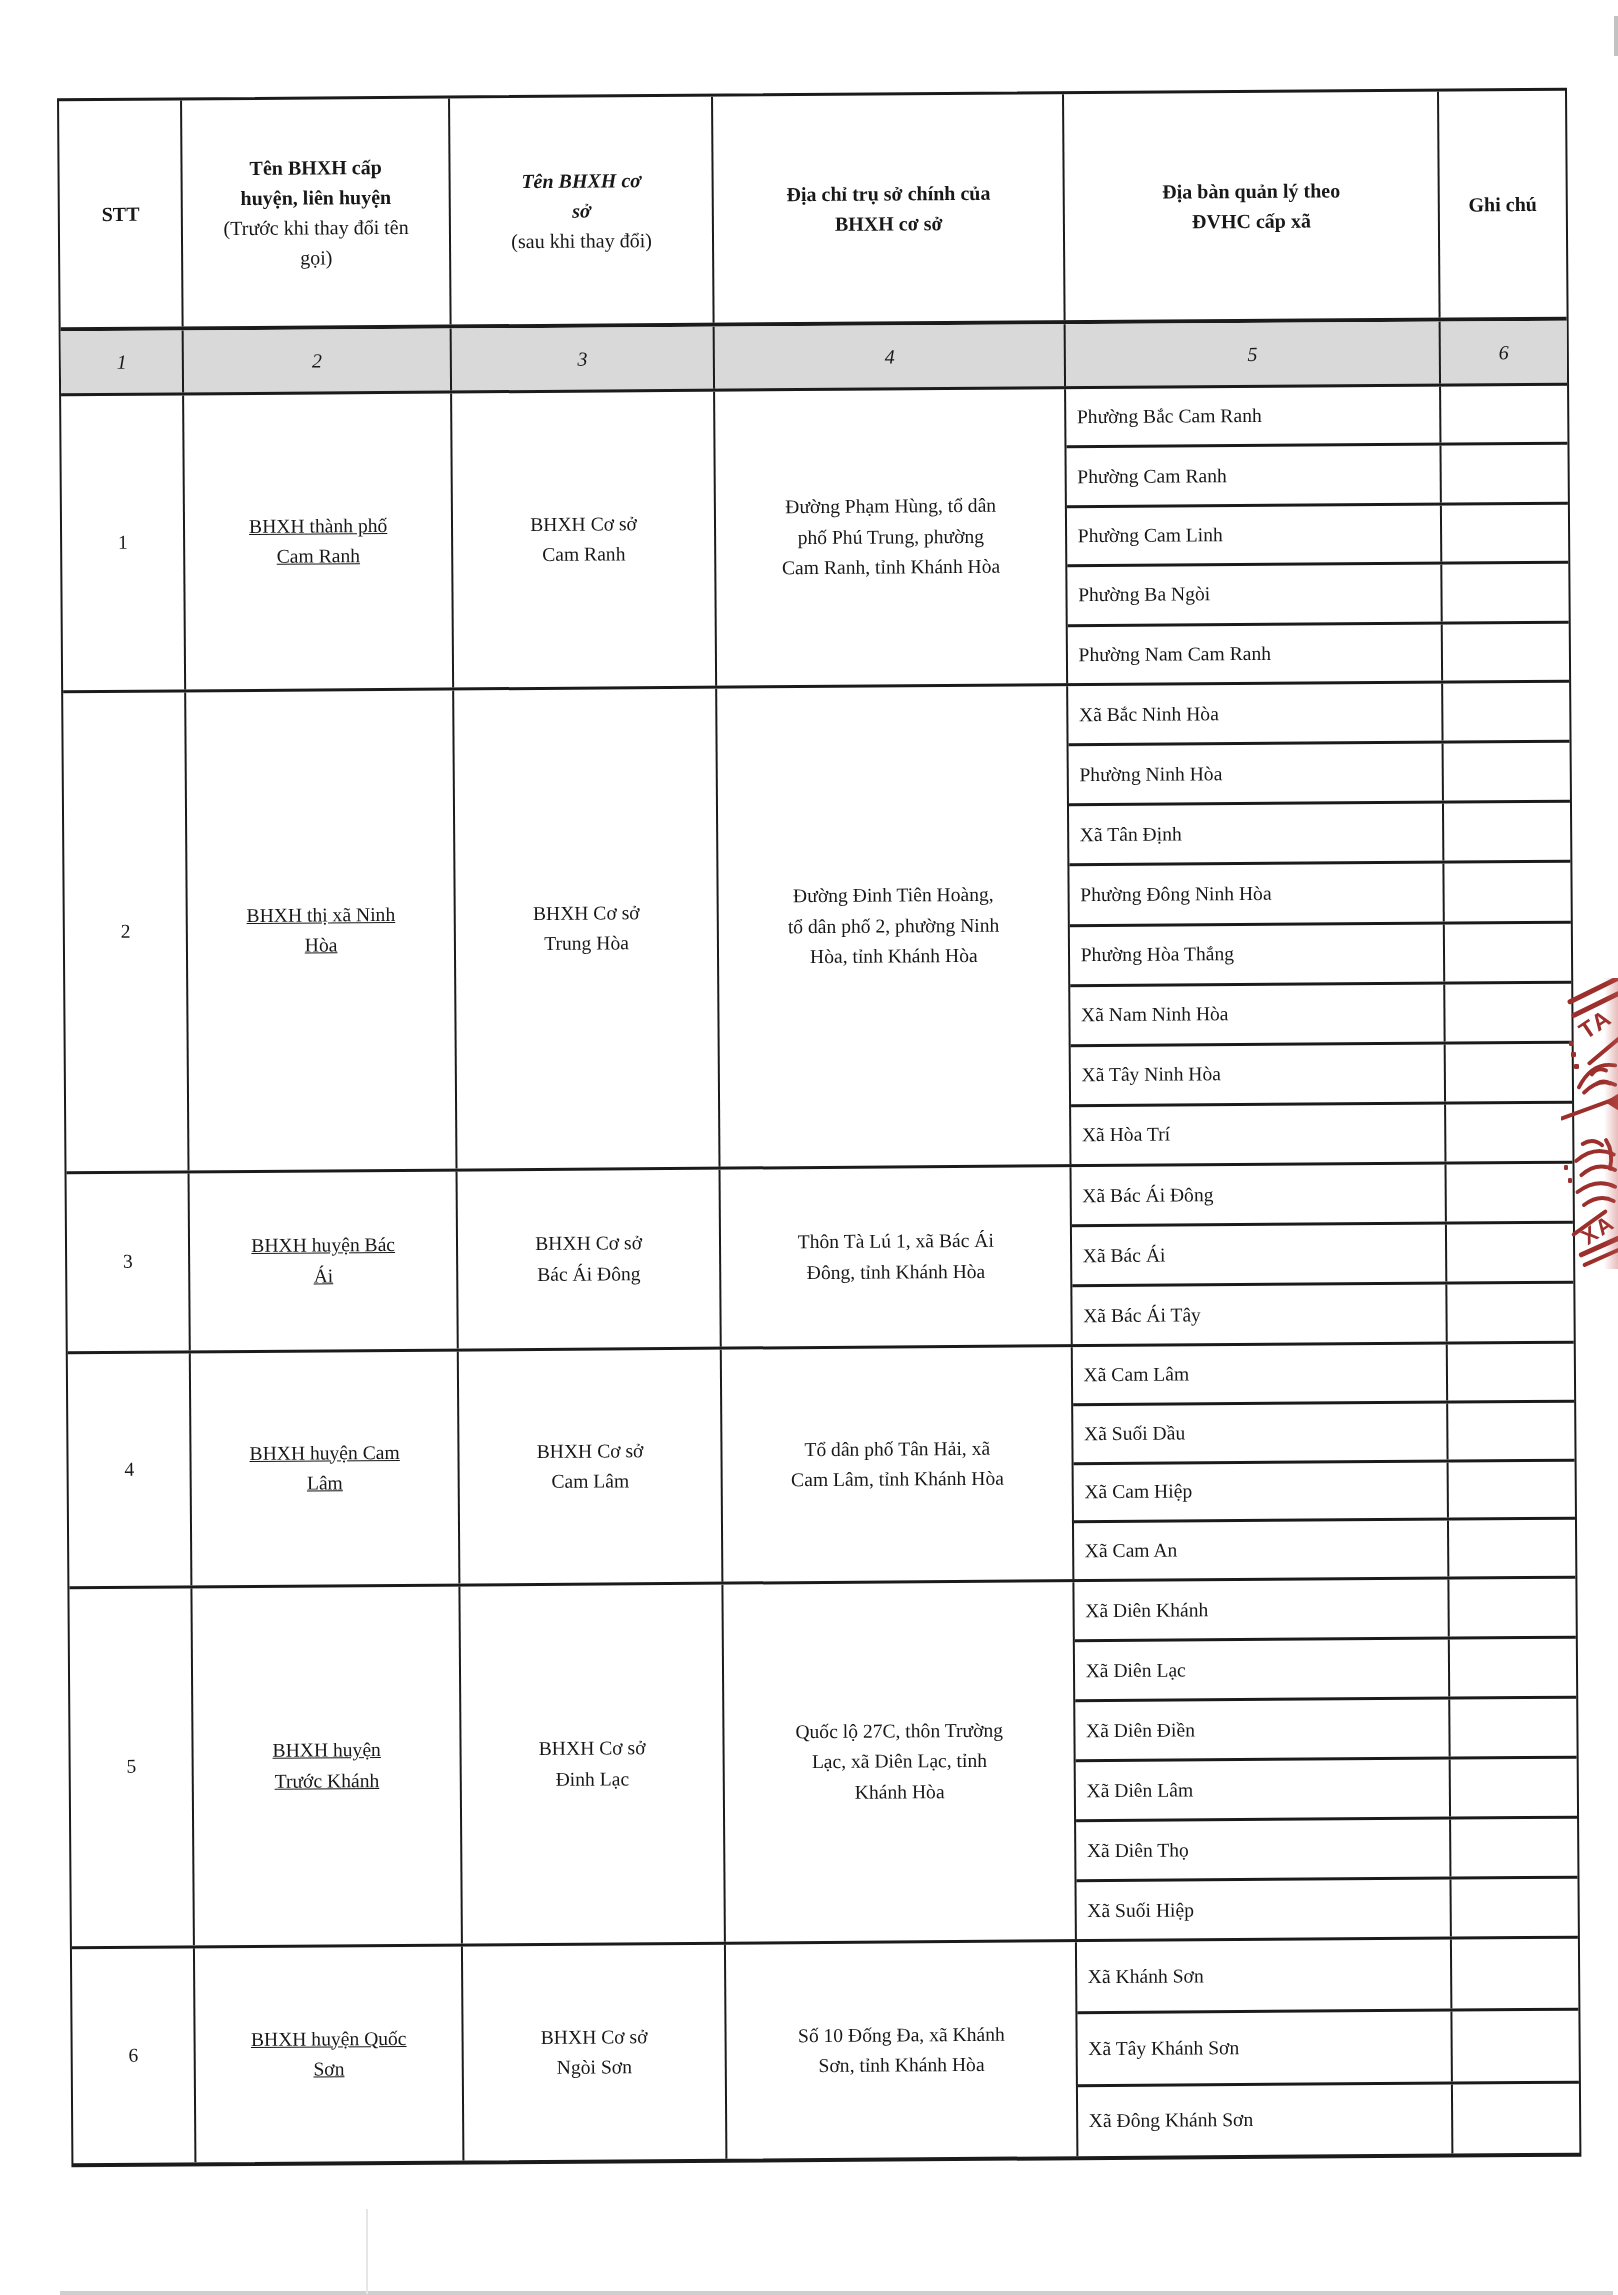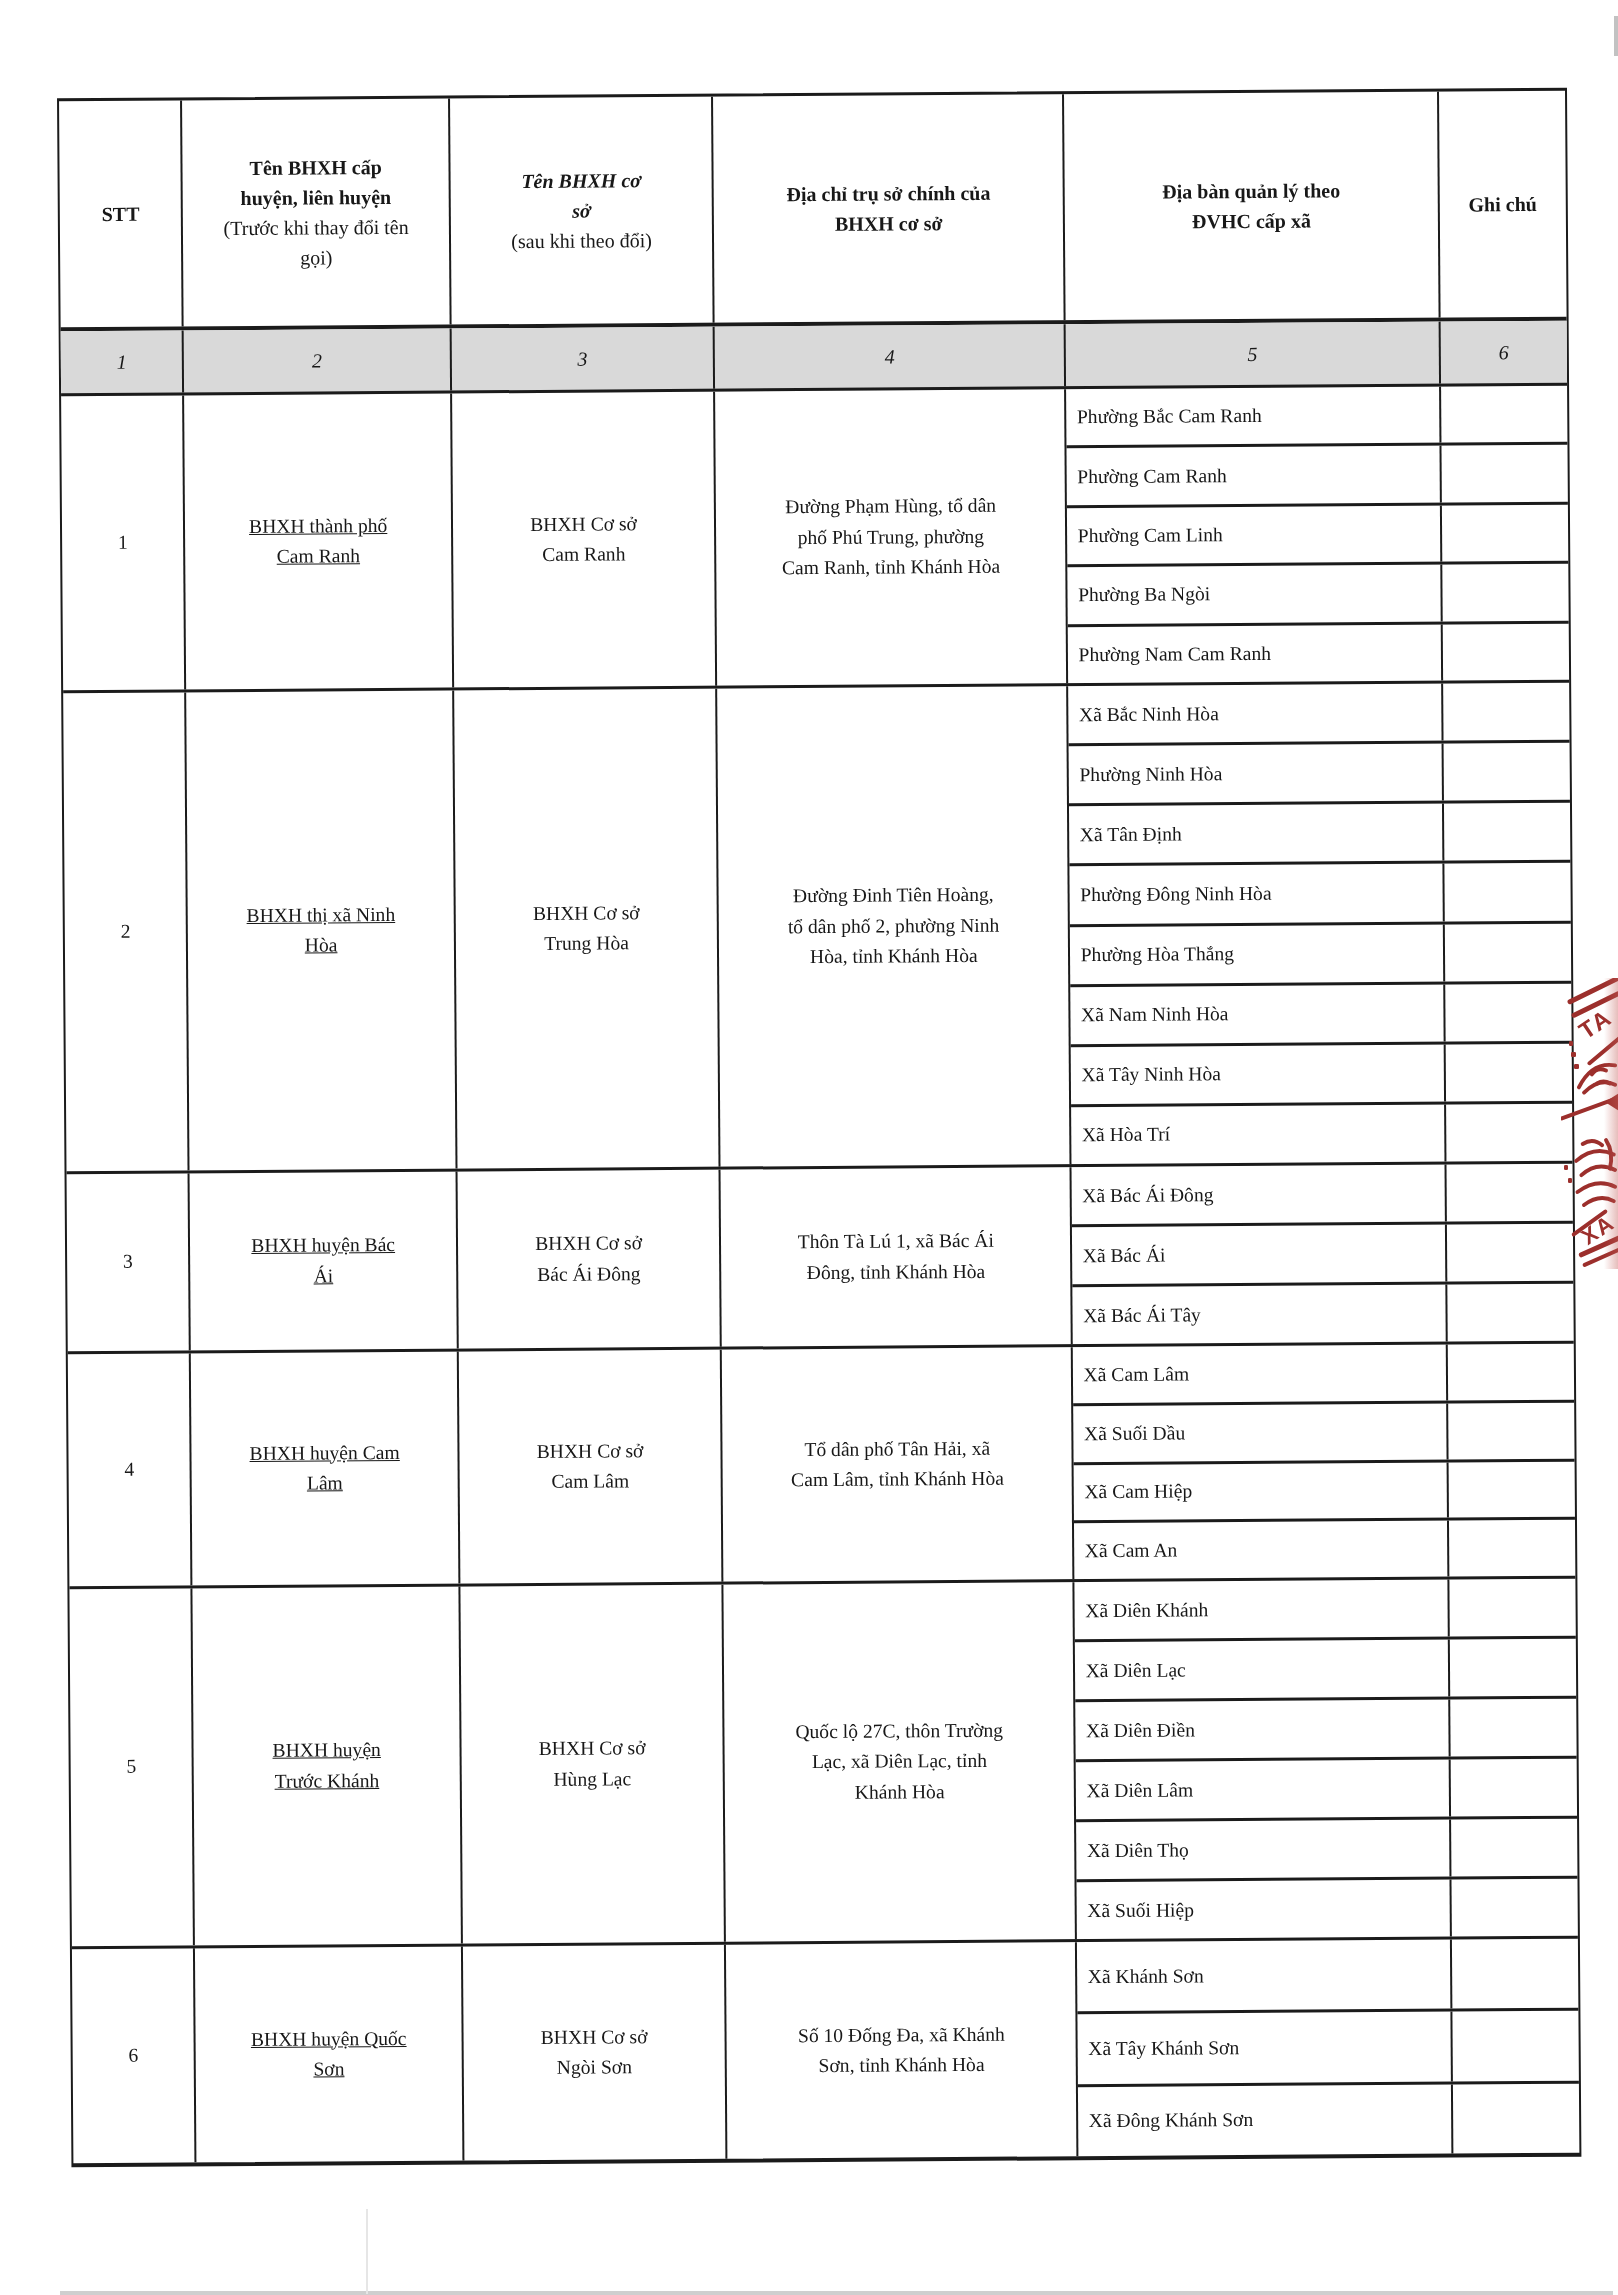--- a/index.html
+++ b/index.html
@@ -74,21 +74,21 @@
       <div class="header-row">
         <div class="hcell c1">
           <div class="hmain">STT</div>
         </div>
         <div class="hcell c2">
           <div class="hmain w235">Tên BHXH cấp huyện, liên huyện</div>
           <div class="hsub w280">(Trước khi thay đổi tên gọi)</div>
         </div>
         <div class="hcell c3">
           <div class="hmain w215">Tên BHXH cơ sở</div>
-          <div class="hsub">(sau khi theo đổi)</div>
+          <div class="hsub">(sau khi thay đổi)</div>
         </div>
         <div class="hcell c4">
           <div class="hmain w340">Địa chỉ trụ sở chính của BHXH cơ sở</div>
         </div>
         <div class="c56">
           <div class="h5box hcell" style="border-right:2px solid #1b1b1b;flex:0 0 74.8%;">
             <div class="hmain w310">Địa bàn quản lý theo ĐVHC cấp xã</div>
           </div>
           <div class="h6box hcell" style="border-right:none;flex:1;">
             <div class="hmain">Ghi chú</div>
@@ -253,21 +253,21 @@
             </div>
           </div>
           <div class="trow" style="height: 360px;">
             <div class="bcell c1">
               <div class="inner">5</div>
             </div>
             <div class="bcell c2">
               <div class="inner name-w">BHXH huyện Trước Khánh</div>
             </div>
             <div class="bcell c3">
-              <div class="inner name2-w">BHXH Cơ sở Hùng Lạc</div>
+              <div class="inner name2-w">BHXH Cơ sở Đinh Lạc</div>
             </div>
             <div class="bcell c4">
               <div class="inner addr-w">Quốc lộ 27C, thôn Trường Lạc, xã Diên Lạc, tỉnh Khánh Hòa</div>
             </div>
             <div class="c56">
               <div class="subrow">
                 <div class="commune">Xã Diên Khánh</div>
                 <div class="note"></div>
               </div>
               <div class="subrow">

